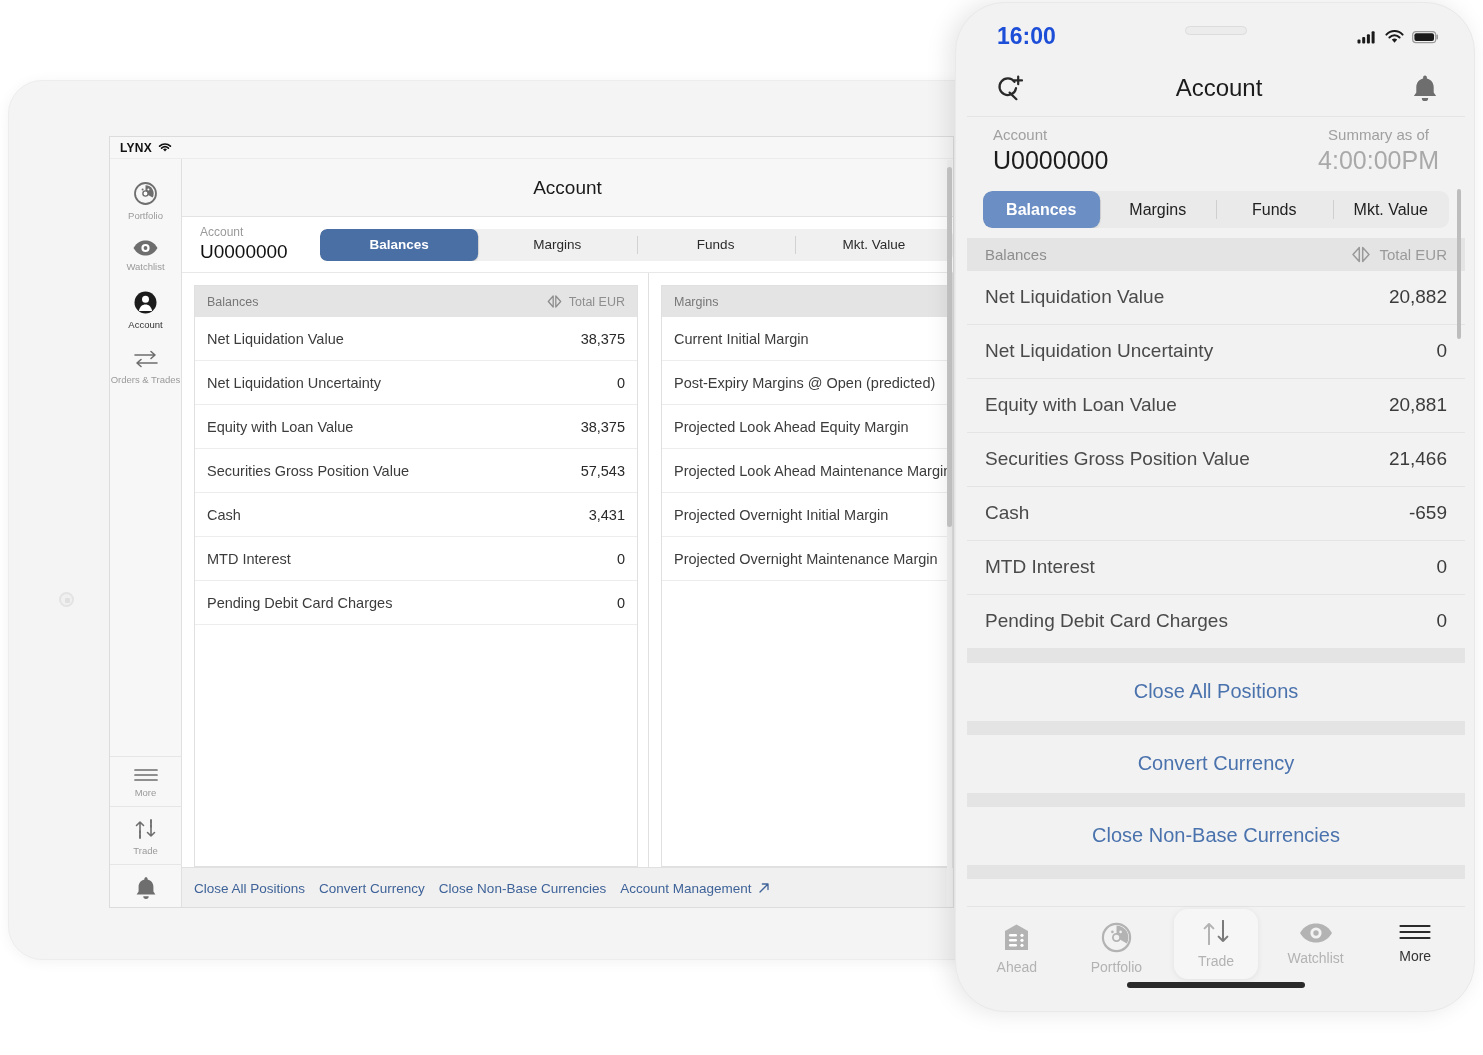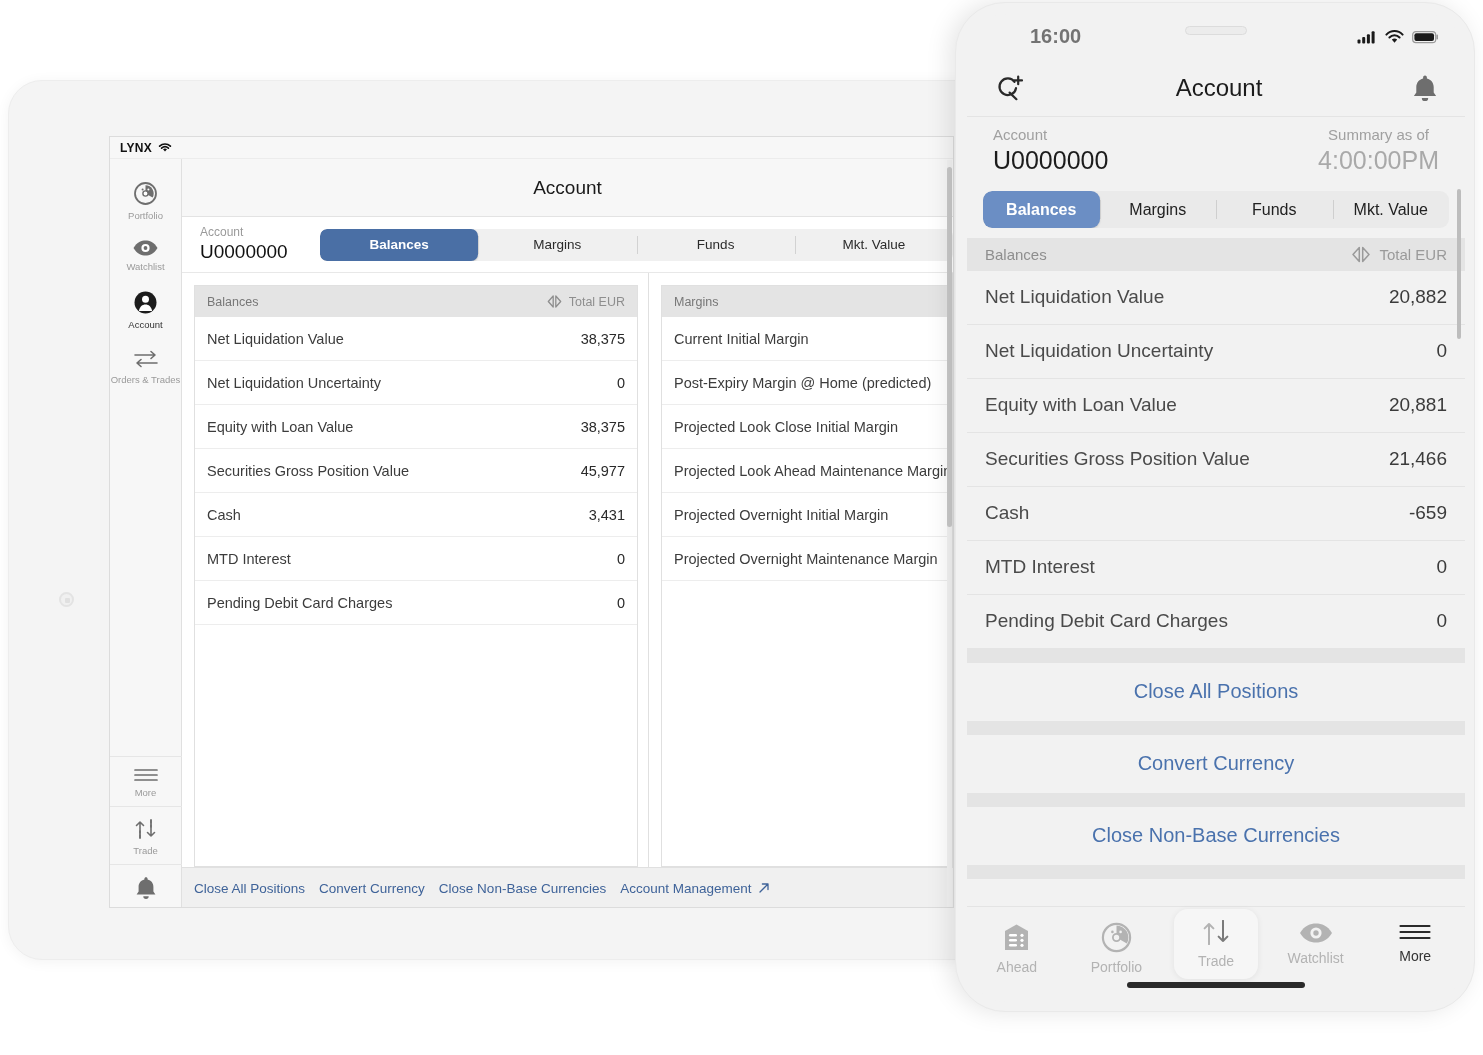--- a/index.html
+++ b/index.html
@@ -134,21 +134,21 @@
   #phone-screen {
     position:absolute; left:11px; top:11px; width:498px; height:988px;
     background:#f2f2f2; border-radius:40px; overflow:hidden;
     display:flex; flex-direction:column;
   }
   .ph-statusbar {
     height:45px; flex:0 0 45px; display:flex; align-items:center;
     justify-content:space-between; padding:0 26px 0 30px; position:relative;
     background:#f2f2f2;
   }
-  .ph-time { font-size:20px; font-weight:600; color:#737373;margin-left:33px; }
+  .ph-time { font-size:23px; font-weight:600; color:#1d4ed8; }
   .ph-status-icons { display:flex; align-items:center; gap:8px; }
   .ph-speaker {
     position:absolute; left:50%; top:12px; transform:translateX(-50%);
     width:62px; height:9px; border-radius:5px; background:#ececec;
     border:1px solid #dcdcdc;
   }
 
   .ph-header {
     height:58px; flex:0 0 58px; display:flex; align-items:center;
     justify-content:space-between; padding:0 26px; background:#f2f2f2;
@@ -377,21 +377,21 @@
                 <div class="tbl-row">
                   <span class="tbl-row-lbl">Net Liquidation Uncertainty</span>
                   <span class="tbl-row-val">0</span>
                 </div>
                 <div class="tbl-row">
                   <span class="tbl-row-lbl">Equity with Loan Value</span>
                   <span class="tbl-row-val">38,375</span>
                 </div>
                 <div class="tbl-row">
                   <span class="tbl-row-lbl">Securities Gross Position Value</span>
-                  <span class="tbl-row-val">45,977</span>
+                  <span class="tbl-row-val">57,543</span>
                 </div>
                 <div class="tbl-row">
                   <span class="tbl-row-lbl">Cash</span>
                   <span class="tbl-row-val">3,431</span>
                 </div>
                 <div class="tbl-row">
                   <span class="tbl-row-lbl">MTD Interest</span>
                   <span class="tbl-row-val">0</span>
                 </div>
                 <div class="tbl-row">
@@ -404,24 +404,24 @@
 
             <div class="tbl-panel right">
               <div class="tbl-panel-inner">
                 <div class="tbl-panel-head">
                   <span class="tbl-panel-head-lbl">Margins</span>
                 </div>
                 <div class="tbl-row">
                   <span class="tbl-row-lbl">Current Initial Margin</span>
                 </div>
                 <div class="tbl-row">
-                  <span class="tbl-row-lbl">Post-Expiry Margin @ Home (predicted)</span>
-                </div>
-                <div class="tbl-row">
-                  <span class="tbl-row-lbl">Projected Look Close Initial Margin</span>
+                  <span class="tbl-row-lbl">Post-Expiry Margins @ Open (predicted)</span>
+                </div>
+                <div class="tbl-row">
+                  <span class="tbl-row-lbl">Projected Look Ahead Equity Margin</span>
                 </div>
                 <div class="tbl-row">
                   <span class="tbl-row-lbl">Projected Look Ahead Maintenance Margin</span>
                 </div>
                 <div class="tbl-row">
                   <span class="tbl-row-lbl">Projected Overnight Initial Margin</span>
                 </div>
                 <div class="tbl-row">
                   <span class="tbl-row-lbl">Projected Overnight Maintenance Margin</span>
                 </div>

